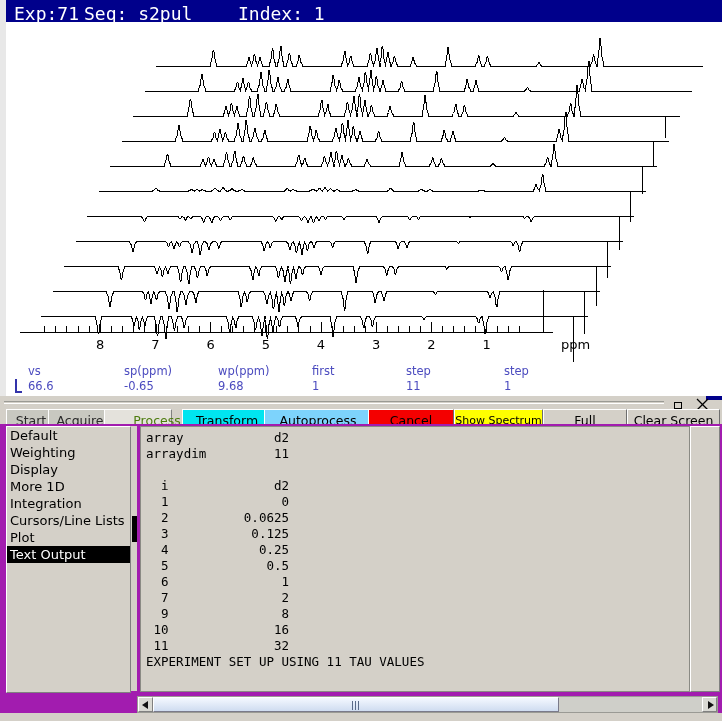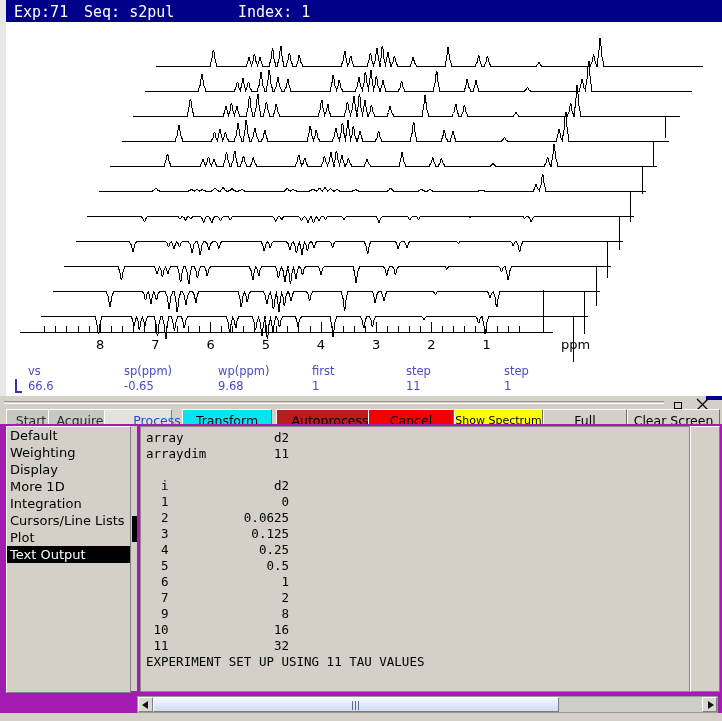--- a/index.html
+++ b/index.html
@@ -1,21 +1,21 @@
 <!DOCTYPE html>
 <html><head>
 <meta charset="utf-8">
 <style>
   html,body{margin:0;padding:0;background:#ffffff;}
   body{width:722px;height:721px;overflow:hidden;font-family:"DejaVu Sans",sans-serif;}
   #app{position:relative;width:722px;height:721px;background:#d4d0c8;}
 
   
   .titlebar{position:absolute;left:6px;top:0;width:716px;height:22px;background:#00008b;
-            color:#ffffff;font-family:"DejaVu Sans Mono",monospace;font-size:15px;
+            color:#ffffff;font-family:"DejaVu Sans Mono",monospace;font-size:18px;
             letter-spacing:0px;}
   .titlebar span{position:absolute;top:3px;white-space:pre;}
   .tb-exp{left:8px;}
   .tb-seq{left:78px;}
   .tb-idx{left:232px;}
   .blue-caret{position:absolute;left:16px;top:22px;width:3px;height:11px;background:#0000cd;}
 
   
   .leftrail{position:absolute;left:0;top:0;width:6px;height:396px;background:#e8e8e8;
             border-right:1px solid #bfbfbf;}
@@ -40,21 +40,21 @@
   .pin-ico{position:absolute;left:0px;top:1px;width:11px;height:11px;}
   .close-ico{position:absolute;left:24px;top:0px;width:13px;height:13px;}
   .blue-strip{position:absolute;right:0px;top:0px;width:16px;height:4px;background:#00008b;}
 
   
   .toolbar{position:absolute;left:0;top:13px;width:722px;height:22px;}
   .tab{position:absolute;top:0;height:22px;box-sizing:border-box;
        font-family:"DejaVu Sans",sans-serif;font-size:12.5px;color:#2b2b2b;
        display:flex;align-items:center;justify-content:center;
        background:#c8c8c0;border:1px solid #ffffff;border-right-color:#808080;border-bottom-color:#808080;}
-  .tab.active{background:#e4e2dc;color:#1d4ed8;border-bottom:1px solid #e4e2dc;padding-left:38px;}
+  .tab.active{background:#e4e2dc;color:#4d7c0f;border-bottom:1px solid #e4e2dc;padding-left:38px;}
   .btn{position:absolute;top:0;height:22px;box-sizing:border-box;
        font-family:"DejaVu Sans",sans-serif;font-size:12.5px;color:#000000;
        display:flex;align-items:center;justify-content:center;
        border:1px solid #ffffff;border-right-color:#6e6e6e;border-bottom-color:#6e6e6e;}
   .btn.small{font-size:11px;}
 
   
   .panel-body{position:absolute;left:0;top:28px;width:722px;height:289px;background:#a21caf;}
   .listbox{position:absolute;left:6px;top:2px;width:123px;height:265px;background:#d4d0c8;
            border:1px solid #ffffff;border-right-color:#808080;border-bottom-color:#808080;
@@ -181,21 +181,21 @@
         </span>
       </div>
     </div>
 
     <div class="toolbar">
       <div class="tab" style="left:6px;width:50px">Start</div>
       <div class="tab" style="left:48px;width:64px">Acquire</div>
       <div class="tab active" style="left:104px;width:68px">Process</div>
 
       <div class="btn" style="left:182px;width:90px;background:#00e5f0">Transform</div>
-      <div class="btn" style="left:276px;width:108px;background:#b91c1c">Autoprocess</div>
+      <div class="btn" style="left:264px;width:108px;background:#7dd3fc">Autoprocess</div>
       <div class="btn" style="left:368px;width:86px;background:#f40000">Cancel</div>
       <div class="btn small" style="left:454px;width:89px;background:#ffff00">Show Spectrum</div>
       <div class="btn" style="left:543px;width:84px;background:#d4d0c8">Full</div>
       <div class="btn" style="left:627px;width:93px;background:#d4d0c8">Clear Screen</div>
     </div>
 
     <div class="panel-body">
 
       <div class="listbox" id="listbox">
           <div class="listitem">Default</div>

